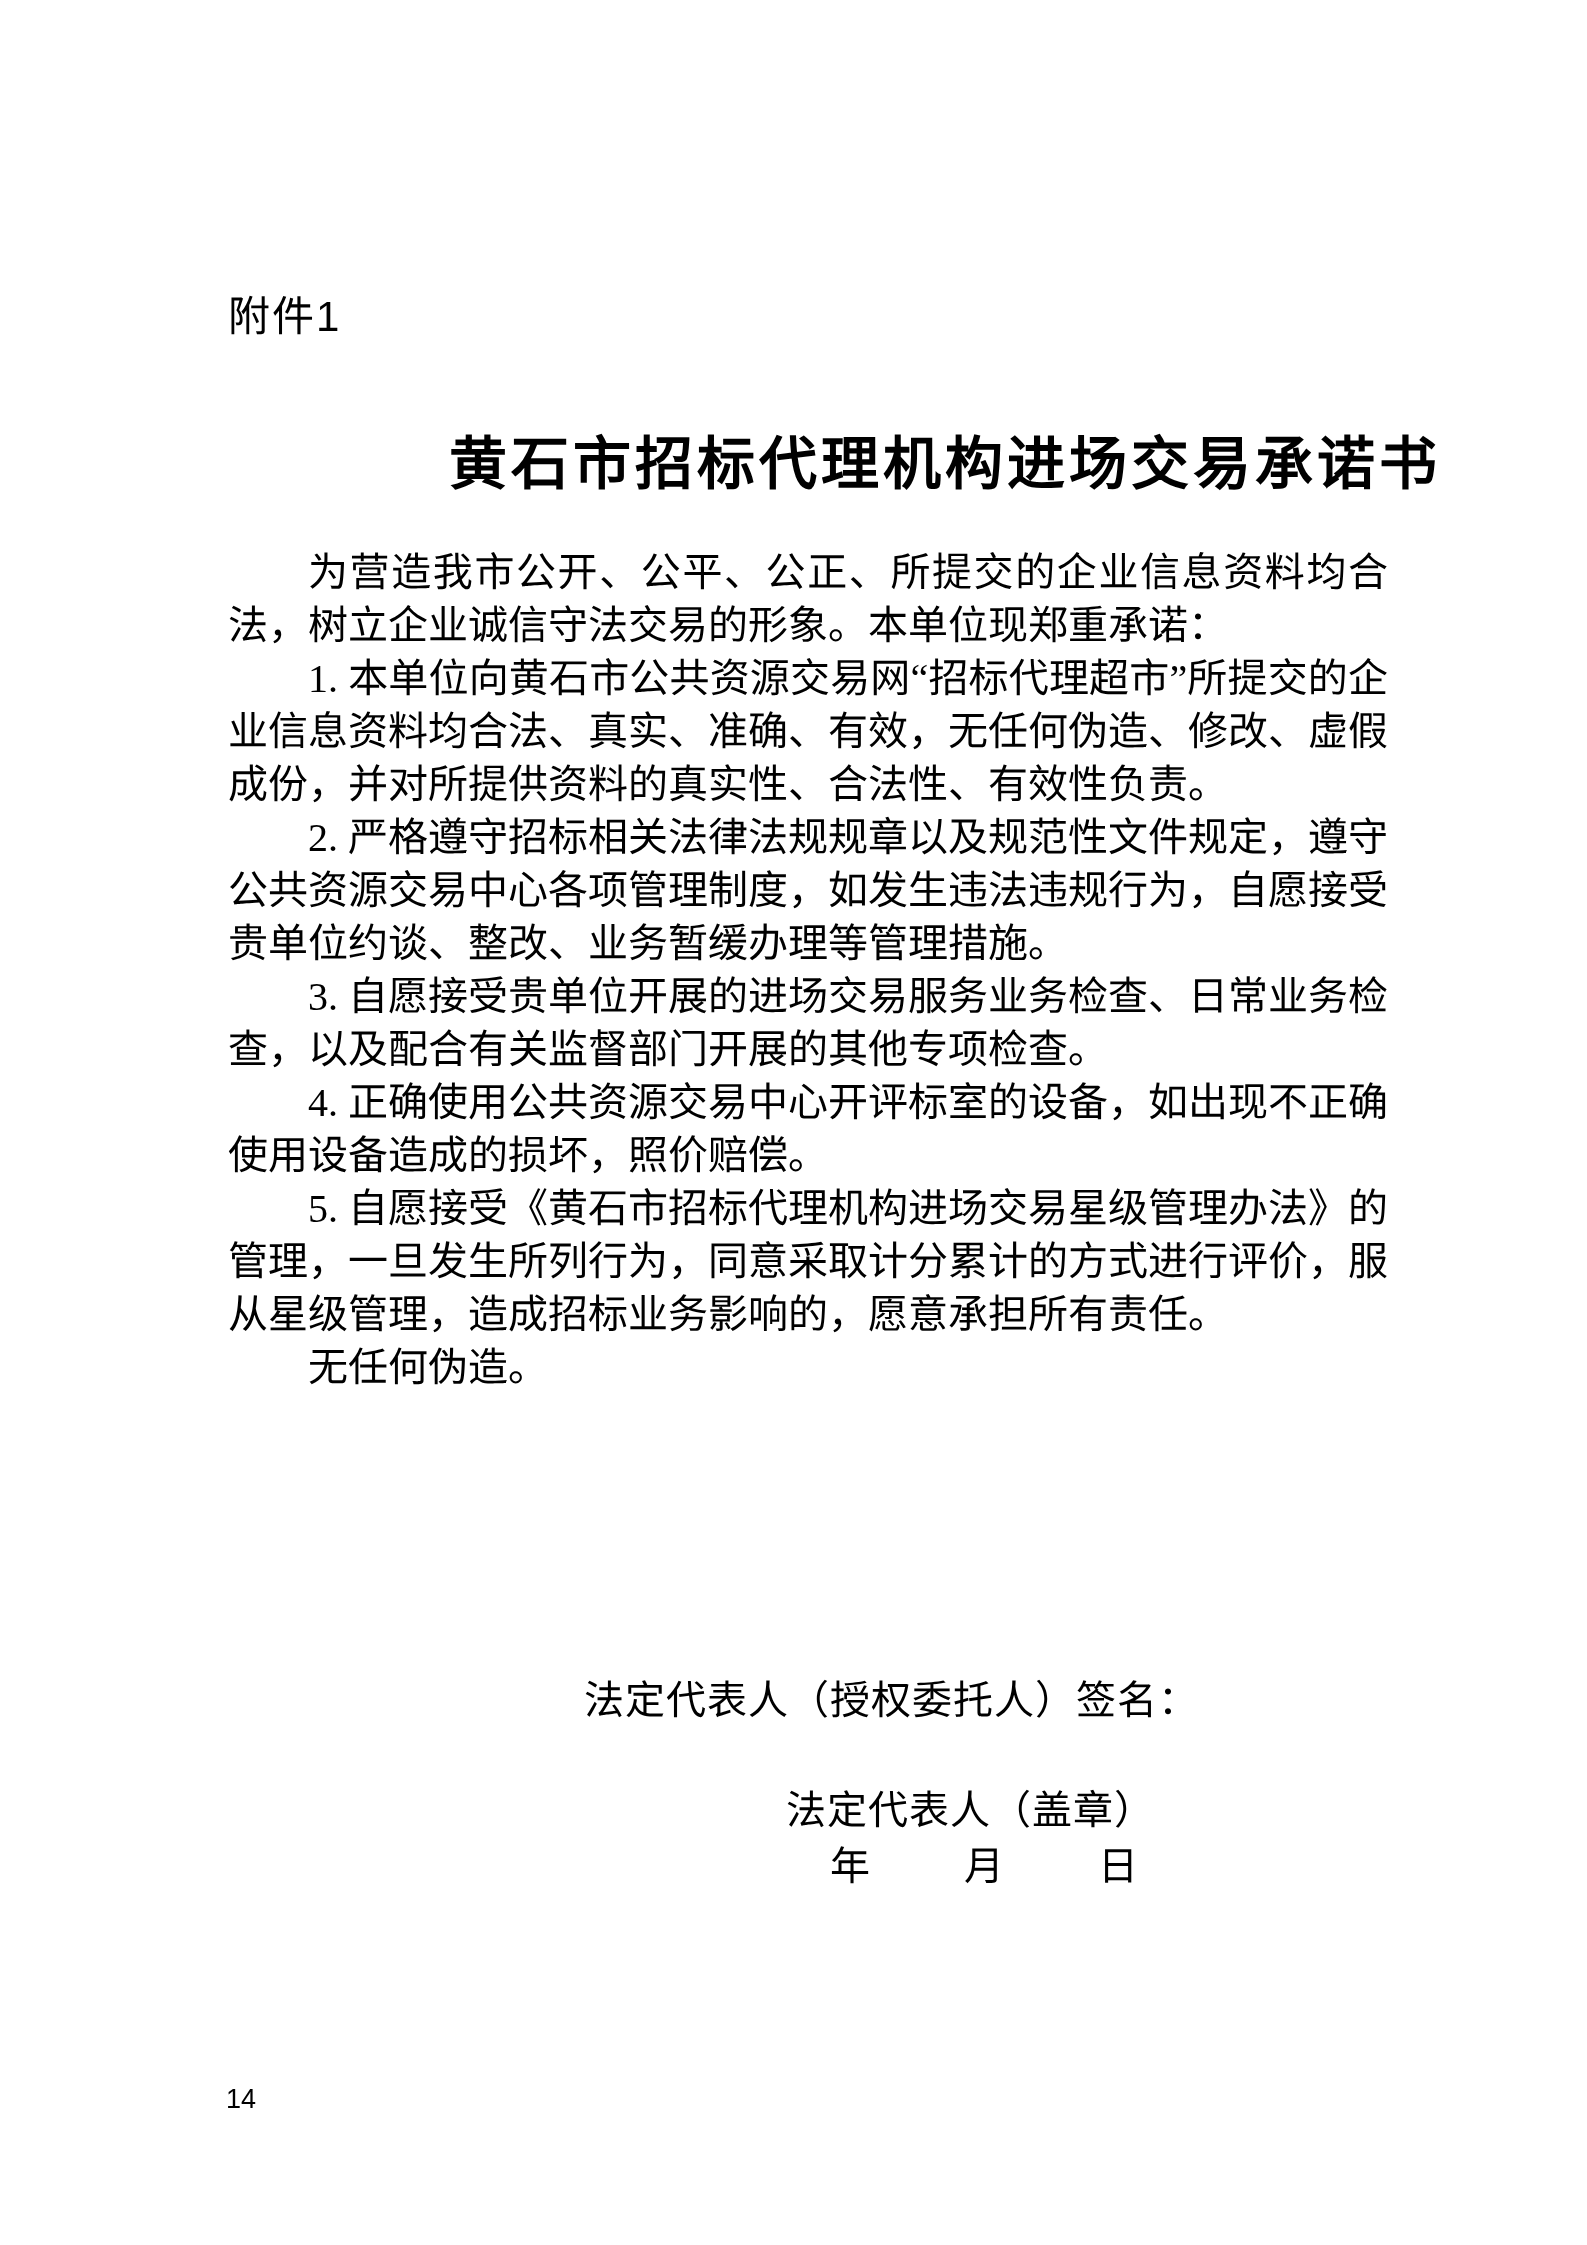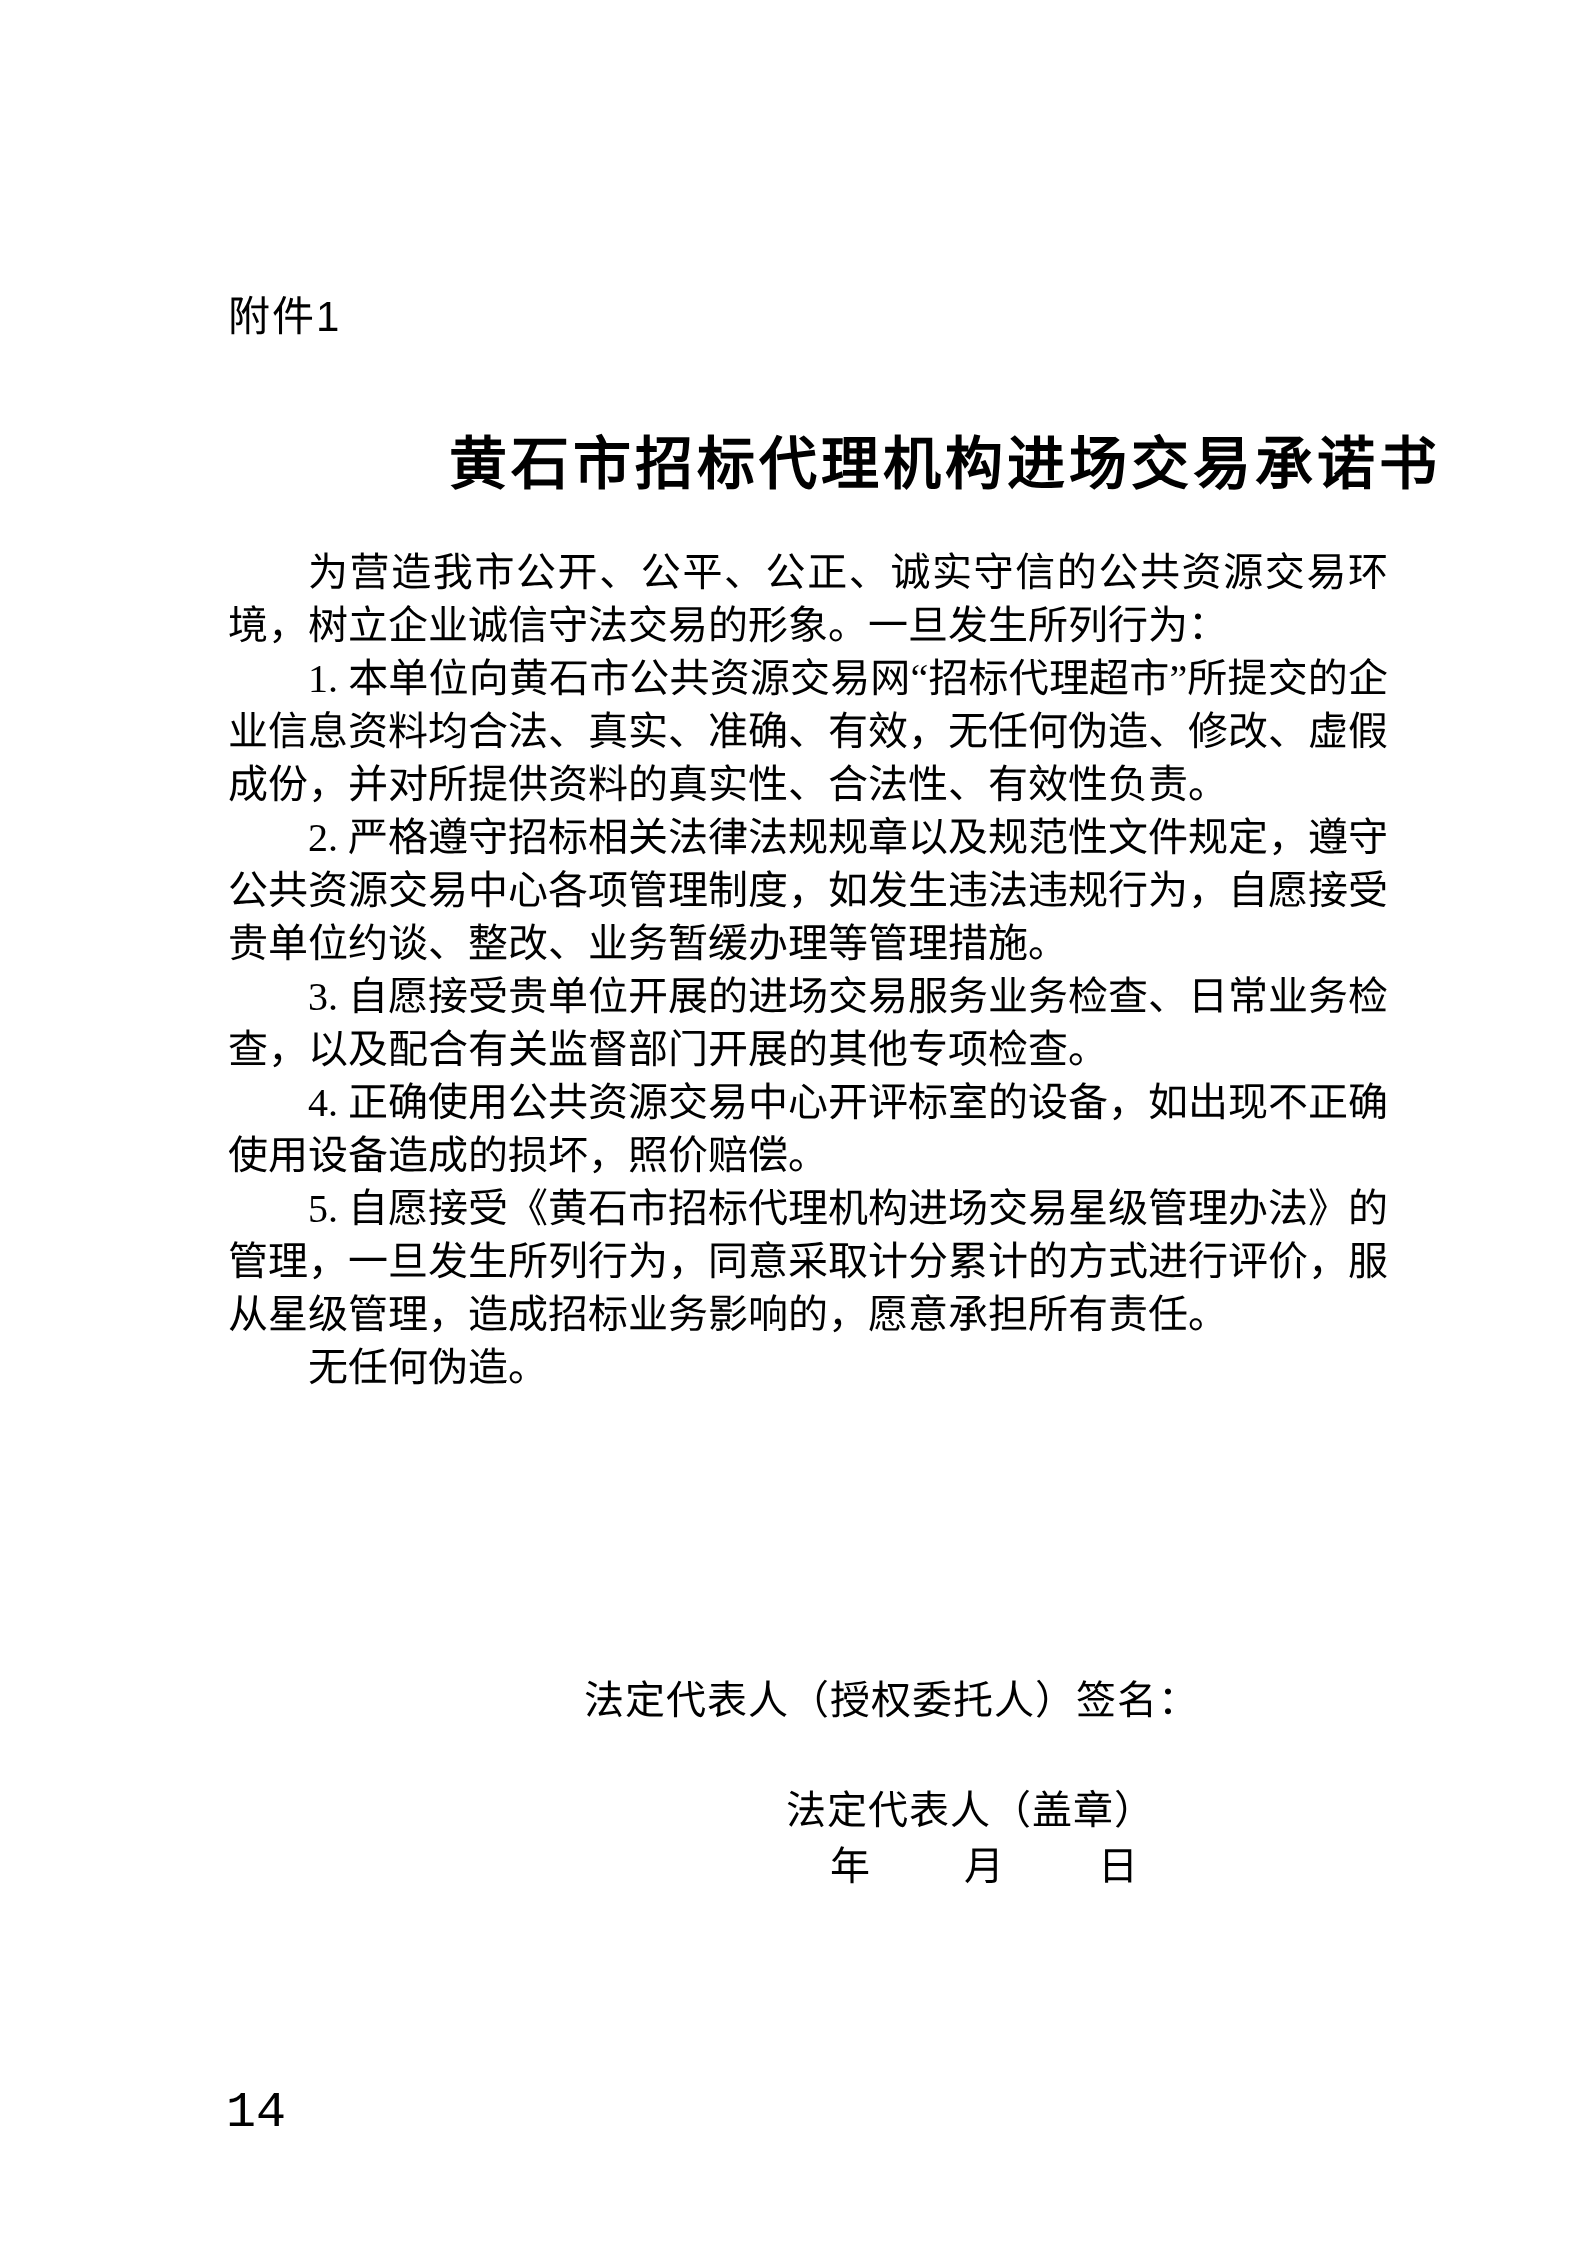--- a/index.html
+++ b/index.html
@@ -70,36 +70,36 @@
   }
   .sig.signer  { left: 584px; top: 1668px; }
   .sig.company { left: 786px; top: 1778px; }
   .sig.date    { left: 830px; top: 1834px; }
   .date-part { margin-right: 82px; }
   .date-part.last { margin-right: 0; }
   .pagenum {
     position: absolute;
     left: 226px;
     top: 2084px;
-    font-size: 50px;
-    font-family: Liberation Mono, monospace;
+    font-size: 27px;
+    font-family: Liberation Sans, sans-serif;
   }
 </style>
 </head>
 <body>
 
 <div class="page">
 
   <div class="attachment">附件1</div>
 
   <h1 class="title">黄石市招标代理机构进场交易承诺书</h1>
 
   <div class="body">
 
-    <p class="para">为营造我市公开、公平、公正、诚实守信的公共资源交易环境，树立企业诚信守法交易的形象。一旦发生所列行为：</p>
+    <p class="para">为营造我市公开、公平、公正、所提交的企业信息资料均合法，树立企业诚信守法交易的形象。本单位现郑重承诺：</p>
     <p class="para">1. 本单位向黄石市公共资源交易网“招标代理超市”所提交的企业信息资料均合法、真实、准确、有效，无任何伪造、修改、虚假成份，并对所提供资料的真实性、合法性、有效性负责。</p>
     <p class="para">2. 严格遵守招标相关法律法规规章以及规范性文件规定，遵守公共资源交易中心各项管理制度，如发生违法违规行为，自愿接受贵单位约谈、整改、业务暂缓办理等管理措施。</p>
     <p class="para">3. 自愿接受贵单位开展的进场交易服务业务检查、日常业务检查，以及配合有关监督部门开展的其他专项检查。</p>
     <p class="para">4. 正确使用公共资源交易中心开评标室的设备，如出现不正确使用设备造成的损坏，照价赔偿。</p>
     <p class="para">5. 自愿接受《黄石市招标代理机构进场交易星级管理办法》的管理，一旦发生所列行为，同意采取计分累计的方式进行评价，服从星级管理，造成招标业务影响的，愿意承担所有责任。</p>
     <p class="para">无任何伪造。</p>
   </div>
 
   <div class="sig signer">法定代表人（授权委托人）签名：</div>
 

